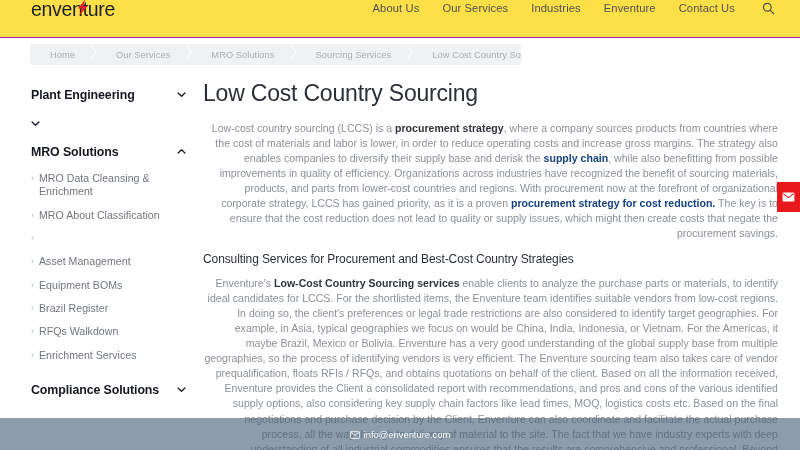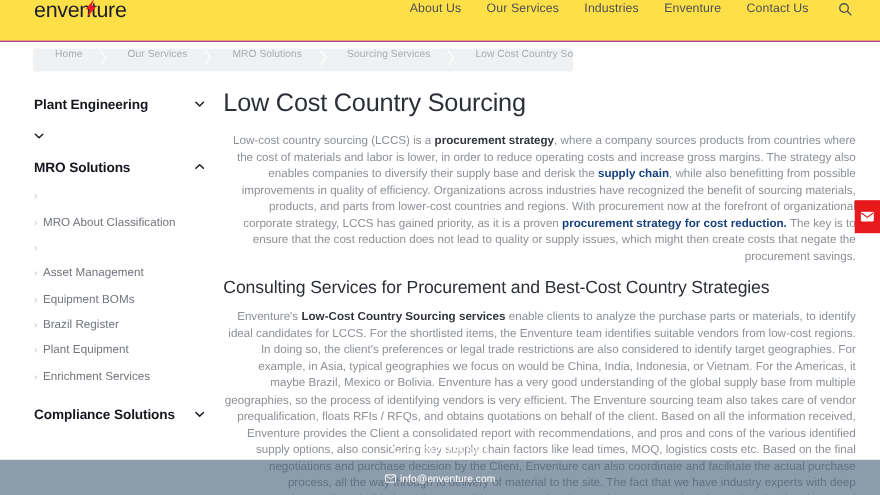--- a/index.html
+++ b/index.html
@@ -66,20 +66,21 @@
   .crumb-strip {
     height: 32px;
     padding: 6px 30px 0 30px;
     background: #ffffff;
   }
   .crumb-bar {
     background: #f0f1f3;
     border-radius: 3px;
     height: 21px;
     display: flex;
+    align-items: center;
     width: 491px;
     overflow: hidden;
   }
   .crumb {
     font-size: 9.3px;
     color: #a8adb5;
     padding: 0 16px 0 16px;
     white-space: nowrap;
     letter-spacing: 0.05px;
     cursor: pointer;
@@ -161,21 +162,21 @@
   
   .title {
     font-size: 23px;
     font-weight: 300;
     color: #2b2f36;
     letter-spacing: -0.2px;
     line-height: 1.25;
     margin-bottom: 13px;
   }
   .subtitle {
-    font-size: 16px;
+    font-size: 12px;
     font-weight: 300;
     color: #2b2f36;
     letter-spacing: -0.1px;
     line-height: 1.35;
     margin: 9px 0 9px 0;
   }
   .para {
     font-size: 10.55px;
     line-height: 15.1px;
     color: #8b9096;
@@ -293,20 +294,21 @@
     <div class="side-head">
       <span class="side-head-label">MRO Solutions</span>
       <svg class="chev" viewBox="0 0 10 10">
         <path d="M1.2 6.7 L5 3 L8.8 6.7" fill="none" stroke="#1b1f2b" stroke-width="1.5" stroke-linecap="round" stroke-linejoin="round"></path>
       </svg>
     </div>
 
     <div>
       <div class="side-sub">
         <span class="side-sub-arrow">›</span>
+        <span class="side-sub-label">MRO Data Cleansing &amp; Enrichment</span>
       </div>
       <div class="side-sub">
         <span class="side-sub-arrow">›</span>
         <span class="side-sub-label">MRO About Classification</span>
       </div>
       <div class="side-sub">
         <span class="side-sub-arrow">›</span>
       </div>
       <div class="side-sub">
         <span class="side-sub-arrow">›</span>
@@ -315,21 +317,21 @@
       <div class="side-sub">
         <span class="side-sub-arrow">›</span>
         <span class="side-sub-label">Equipment BOMs</span>
       </div>
       <div class="side-sub">
         <span class="side-sub-arrow">›</span>
         <span class="side-sub-label">Brazil Register</span>
       </div>
       <div class="side-sub">
         <span class="side-sub-arrow">›</span>
-        <span class="side-sub-label">Plant Equipment</span>
+        <span class="side-sub-label">RFQs Walkdown</span>
       </div>
       <div class="side-sub">
         <span class="side-sub-arrow">›</span>
         <span class="side-sub-label">Enrichment Services</span>
       </div>
     </div>
 
     <div class="side-spacer"></div>
 
     <div class="side-head">

